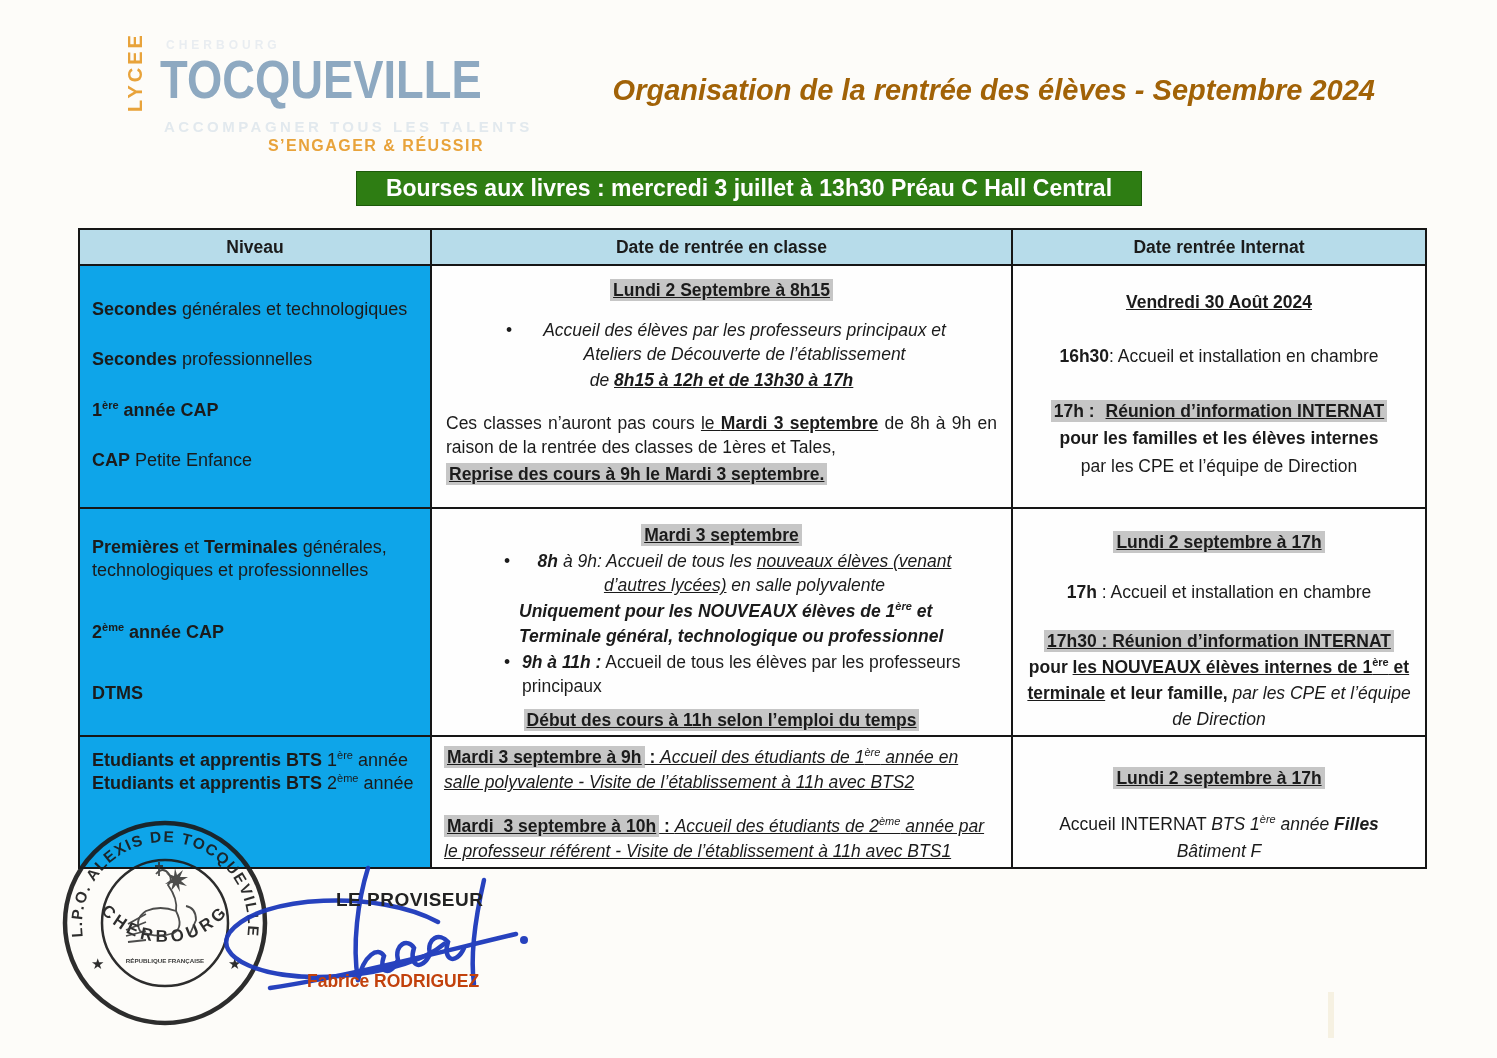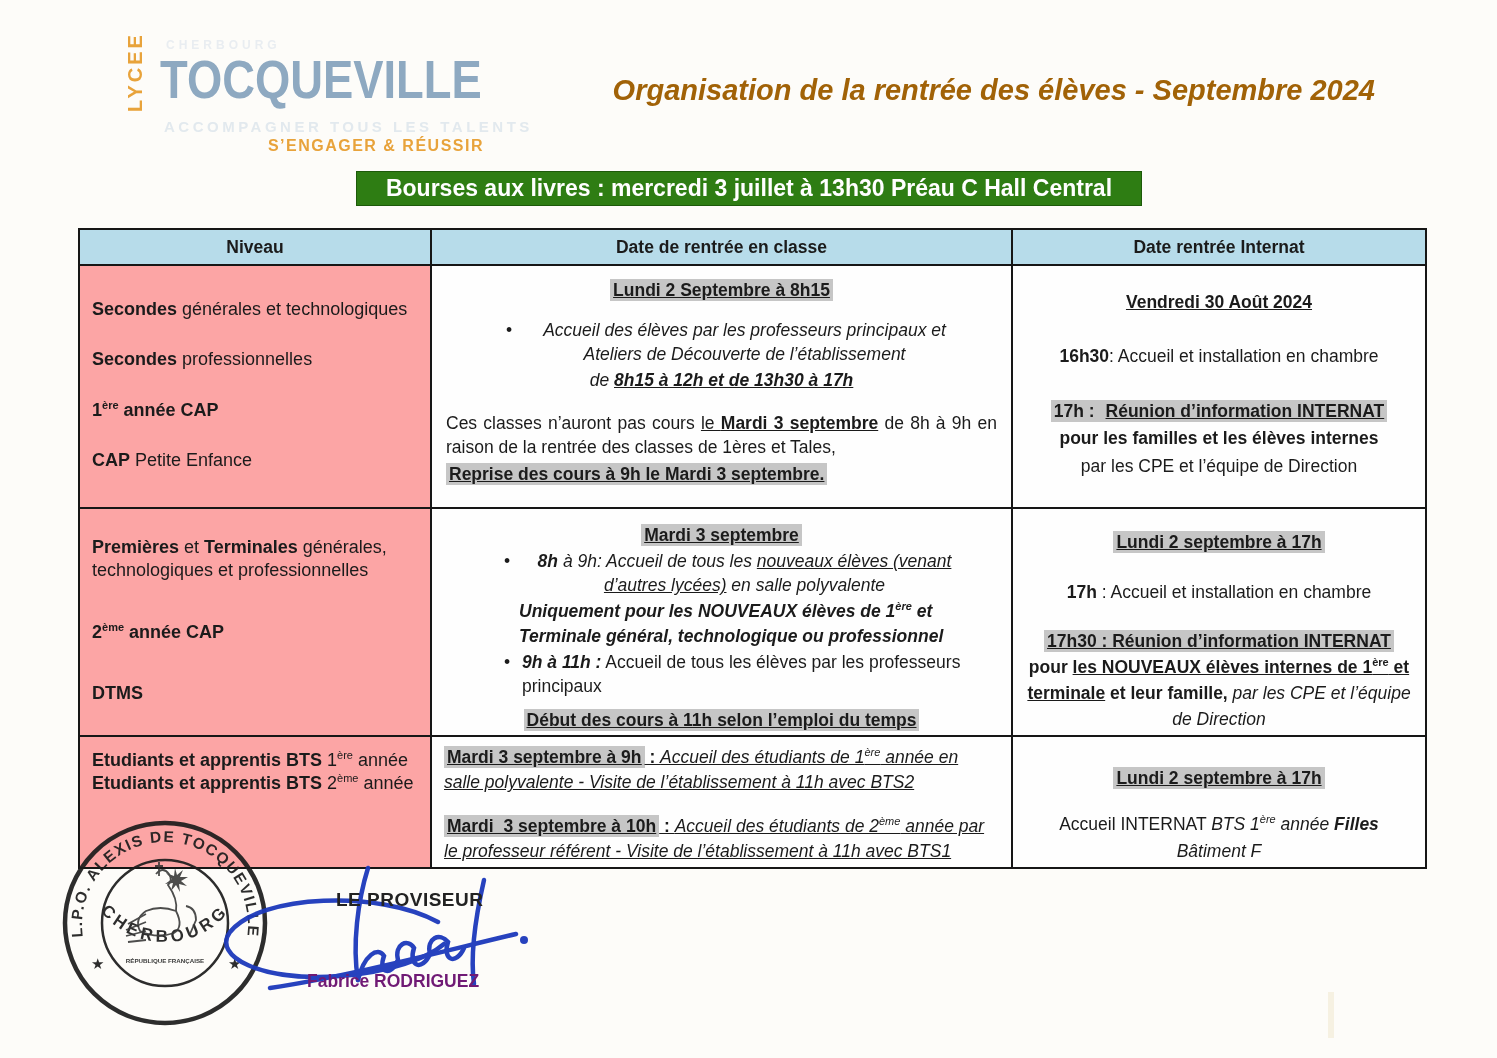--- a/index.html
+++ b/index.html
@@ -29,21 +29,21 @@
           text-align:center;white-space:nowrap;}
 
   
   .tbl{position:absolute;left:78px;top:228px;display:grid;
        grid-template-columns:352px 581px 412px;grid-template-rows:36px 243px 228px 130px;
        border:2px solid #161616;background:#fefefe;}
   .cell{border-right:2px solid #161616;border-bottom:2px solid #161616;overflow:hidden;box-sizing:border-box;}
   .nb-r{border-right:none}.nb-b{border-bottom:none}
   .th{background:#b7dcea;display:flex;align-items:center;justify-content:center;
       font-weight:bold;font-size:17.5px;}
-  .niveau{background:#fca5a5;display:flex;flex-direction:column;padding:0 10px 3px 12px;
+  .niveau{background:#0ea5e9;display:flex;flex-direction:column;padding:0 10px 3px 12px;
           font-size:18px;line-height:1.3;}
   .n1{justify-content:center;gap:27px}
   .n2{justify-content:center;gap:38px}
   .n3{padding-top:12px;}
   .c2,.c3{display:flex;flex-direction:column;font-size:17.5px;line-height:1.38;}
   .tl{text-align:center;}
   .bul{position:relative;padding:0 32px 0 78px;}
   .bul::before{content:"\2022";position:absolute;left:60px;top:0;font-style:normal;}
   .bul.cen{text-align:center}
   .bul.lft{text-align:left}
@@ -62,21 +62,21 @@
   .r2c3{align-items:center;text-align:center;padding:20px 14px 0;line-height:1.5;}
   .r2c3 .mid{margin-top:24px}
   .r2c3 .par{margin-top:22px}
   .r3c2{padding:8px 12px 12px;gap:18px;line-height:1.45;text-decoration:underline;}
   .r3c3{align-items:center;text-align:center;padding-top:28px;gap:20px;line-height:1.5;}
 
   
   .stamp{position:absolute;left:58px;top:816px;width:215px;height:215px;opacity:.92;}
   .sig{position:absolute;left:200px;top:860px;width:330px;height:145px;}
   .role{position:absolute;left:336px;top:889px;font-size:19px;font-weight:bold;letter-spacing:.5px;color:#222;}
-  .signame{position:absolute;left:307px;top:971px;font-size:17.5px;font-weight:bold;color:#701a75;}
+  .signame{position:absolute;left:307px;top:971px;font-size:17.5px;font-weight:bold;color:#c2410c;}
   .artifact{position:absolute;left:1328px;top:992px;width:6px;height:46px;background:#f1e7cf;opacity:.55;}
 </style>
 </head>
 <body>
 
 <div class="page">
 
   <div class="logo">
     <div class="logo-lycee">LYCEE</div>
     <div class="logo-city">CHERBOURG</div>

